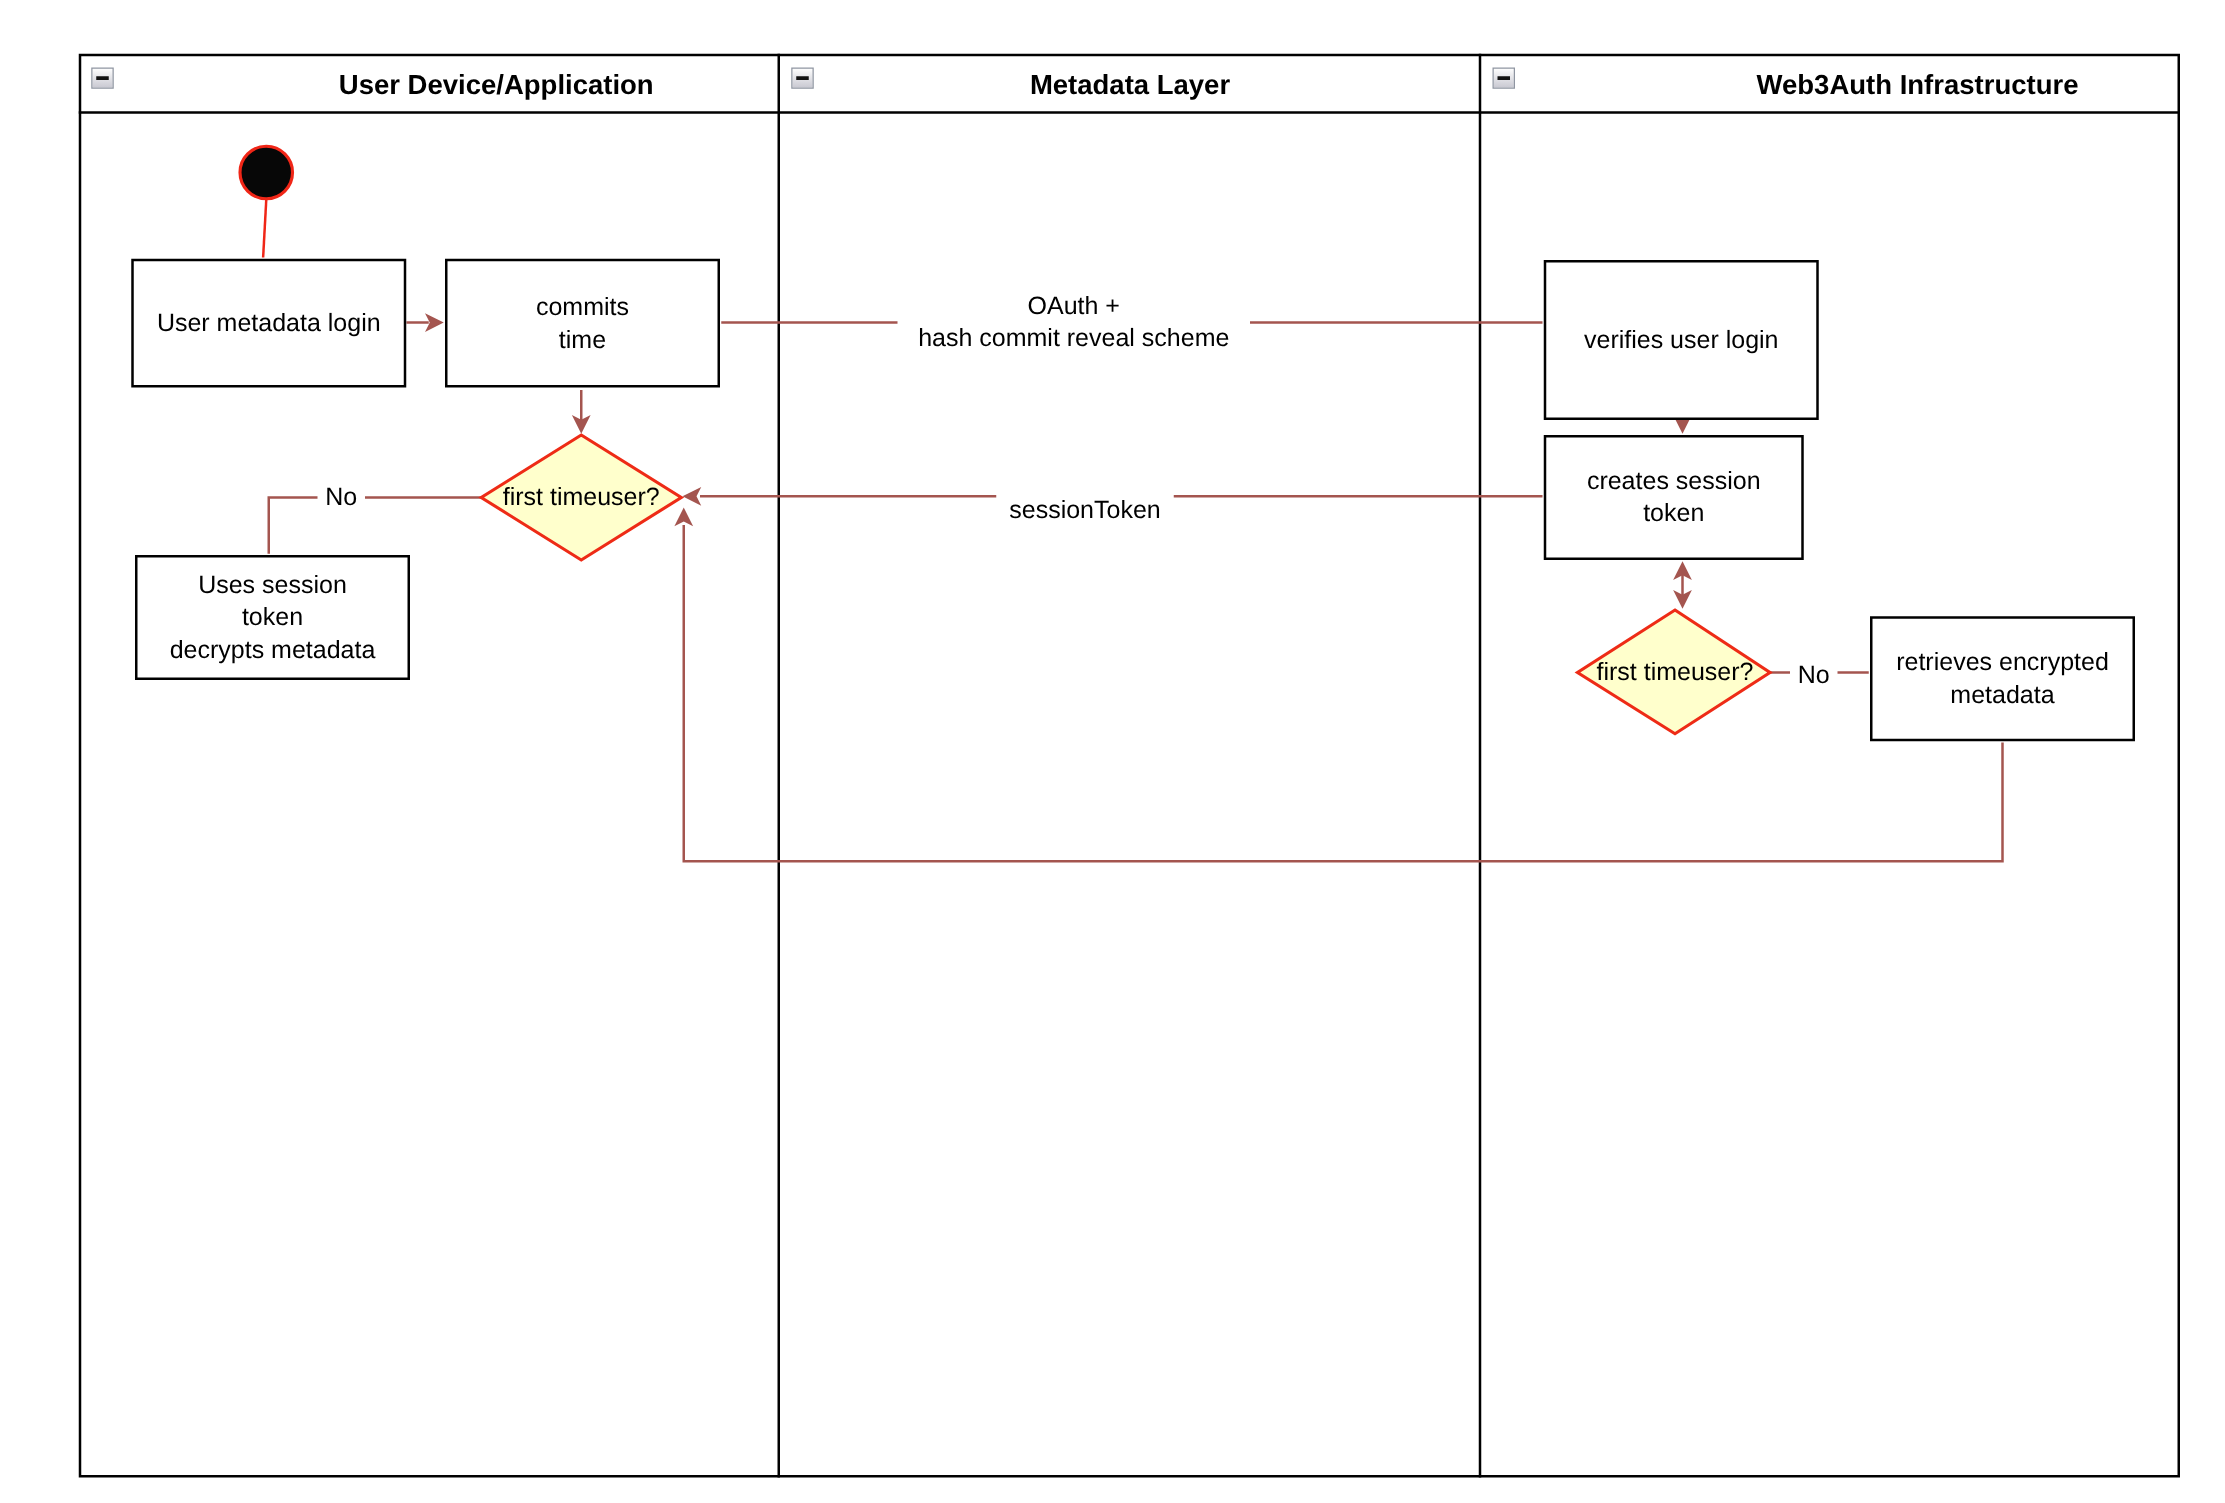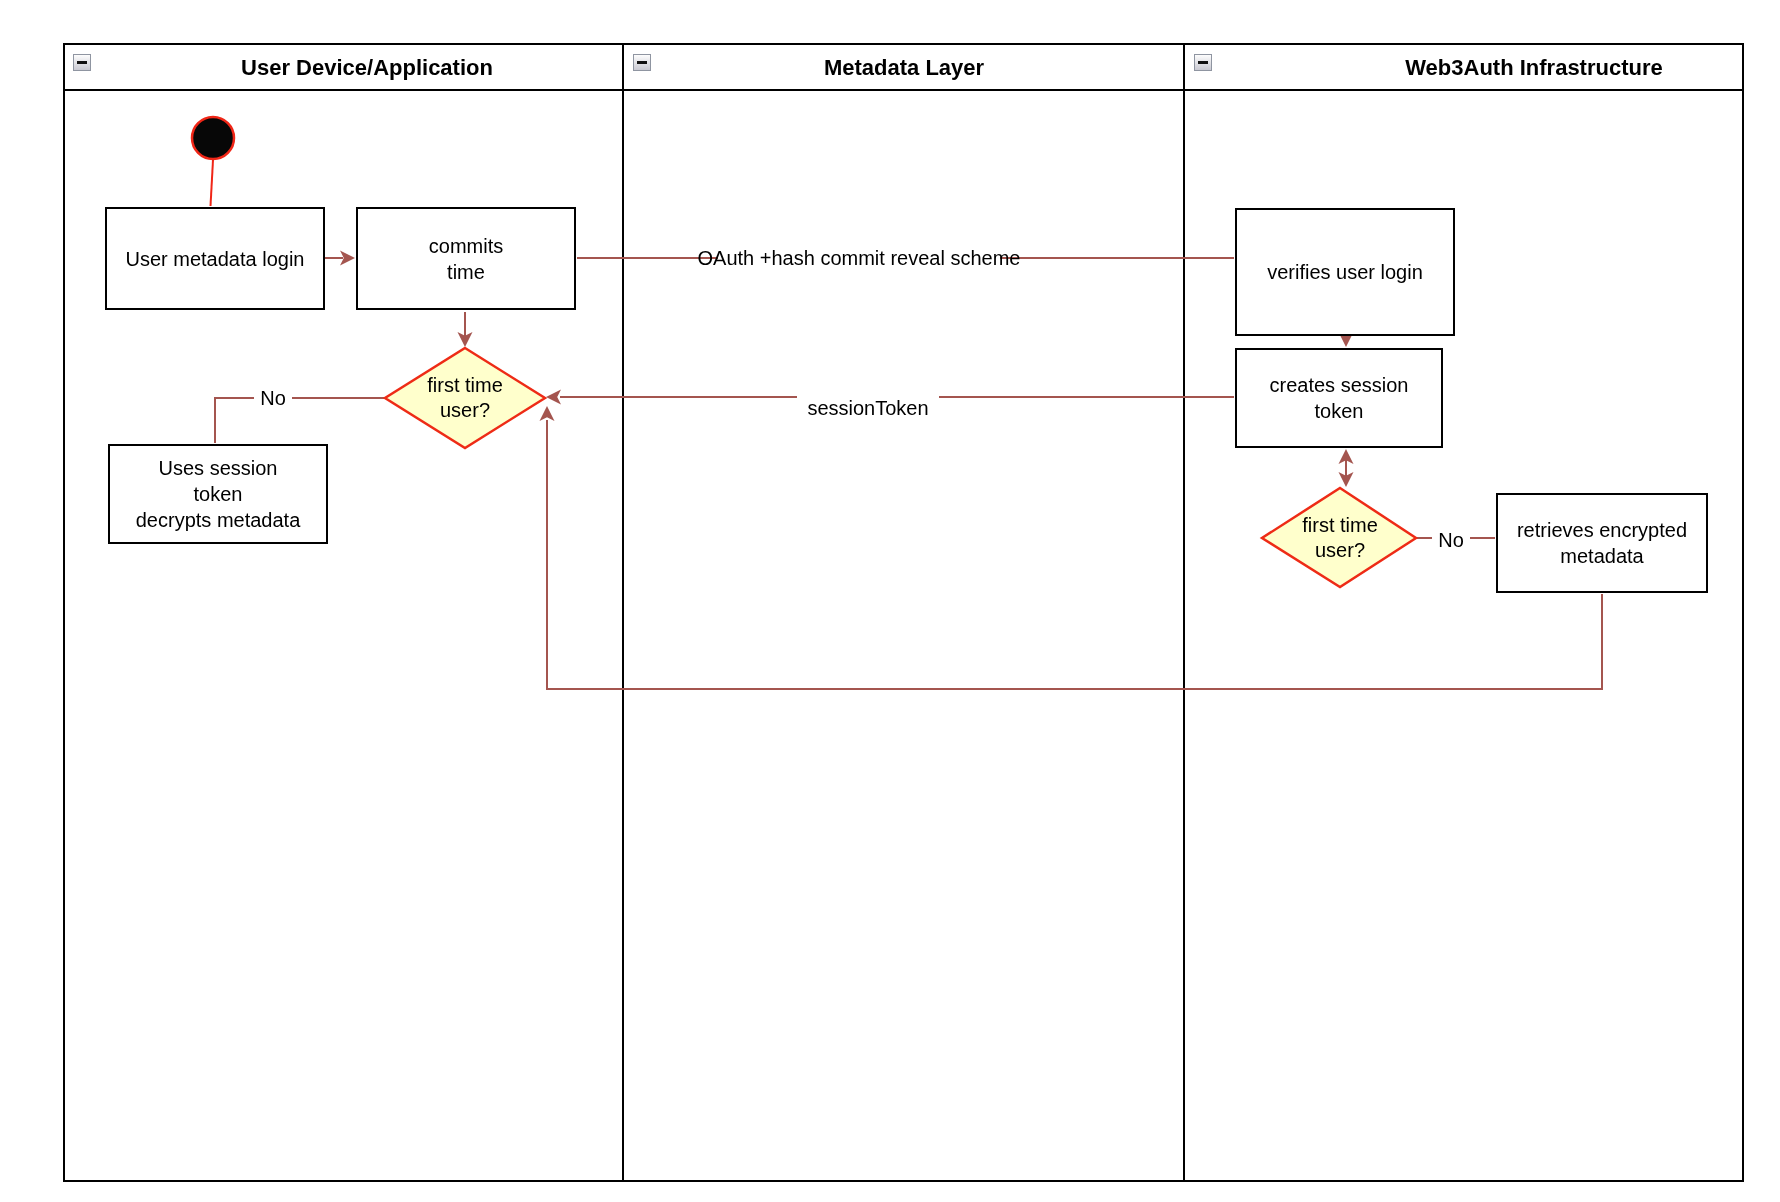--- a/index.html
+++ b/index.html
@@ -15,24 +15,24 @@
     font-size:22px;font-weight:bold;white-space:nowrap;}
   .collapse-btn{position:absolute;top:54px;width:18px;height:17px;box-sizing:border-box;
     border:1px solid #8f95a1;background:linear-gradient(#fdfdfd,#c9c9d2);
     display:flex;align-items:center;justify-content:center;}
   .collapse-btn .minus{width:10px;height:3px;background:#111;}
   .overlay{position:absolute;left:0;top:0;}
   .node{position:absolute;box-sizing:border-box;border:2px solid #000;background:#fff;
     display:flex;flex-direction:column;align-items:center;justify-content:center;
     text-align:center;font-size:20px;line-height:26px;}
   .node span{display:block;}
-  .dtext{position:absolute;display:flex;flex-direction:column;align-items:center;justify-content:center;
+  .dtext{position:absolute;display:flex;flex-direction:row;align-items:center;justify-content:center;
     text-align:center;font-size:20px;line-height:25px;background:transparent;}
   .dtext span{display:block;}
-  .edge-label{position:absolute;background:#fff;display:flex;flex-direction:row;
+  .edge-label{position:absolute;background:#fff;display:flex;flex-direction:column;
     align-items:center;justify-content:center;font-size:20px;line-height:26px;white-space:nowrap;}
 </style>
 </head>
 <body>
 
 <div id="canvas">
 
   <div class="pool"></div>
   <div class="vdivider" style="left:622px;"></div>
   <div class="vdivider" style="left:1183px;"></div>
@@ -99,21 +99,21 @@
 
   <div class="dtext" style="left:395px;top:363px;width:140px;height:70px;">
     <span>first time</span>
     <span>user?</span>
   </div>
   <div class="dtext" style="left:1270px;top:503px;width:140px;height:70px;">
     <span>first time</span>
     <span>user?</span>
   </div>
 
-  <div class="lane-title" style="left:65px;width:604px;">User Device/Application</div>
+  <div class="lane-title" style="left:65px;width:604px;padding-left:30px;">User Device/Application</div>
   <div class="lane-title" style="left:625px;width:558px;">Metadata Layer</div>
   <div class="lane-title" style="left:1256px;width:556px;">Web3Auth Infrastructure</div>
 
   <div class="collapse-btn" style="left:73px;">
       <div class="minus"></div>
     </div>
   <div class="collapse-btn" style="left:633px;">
       <div class="minus"></div>
     </div>
   <div class="collapse-btn" style="left:1194px;">

